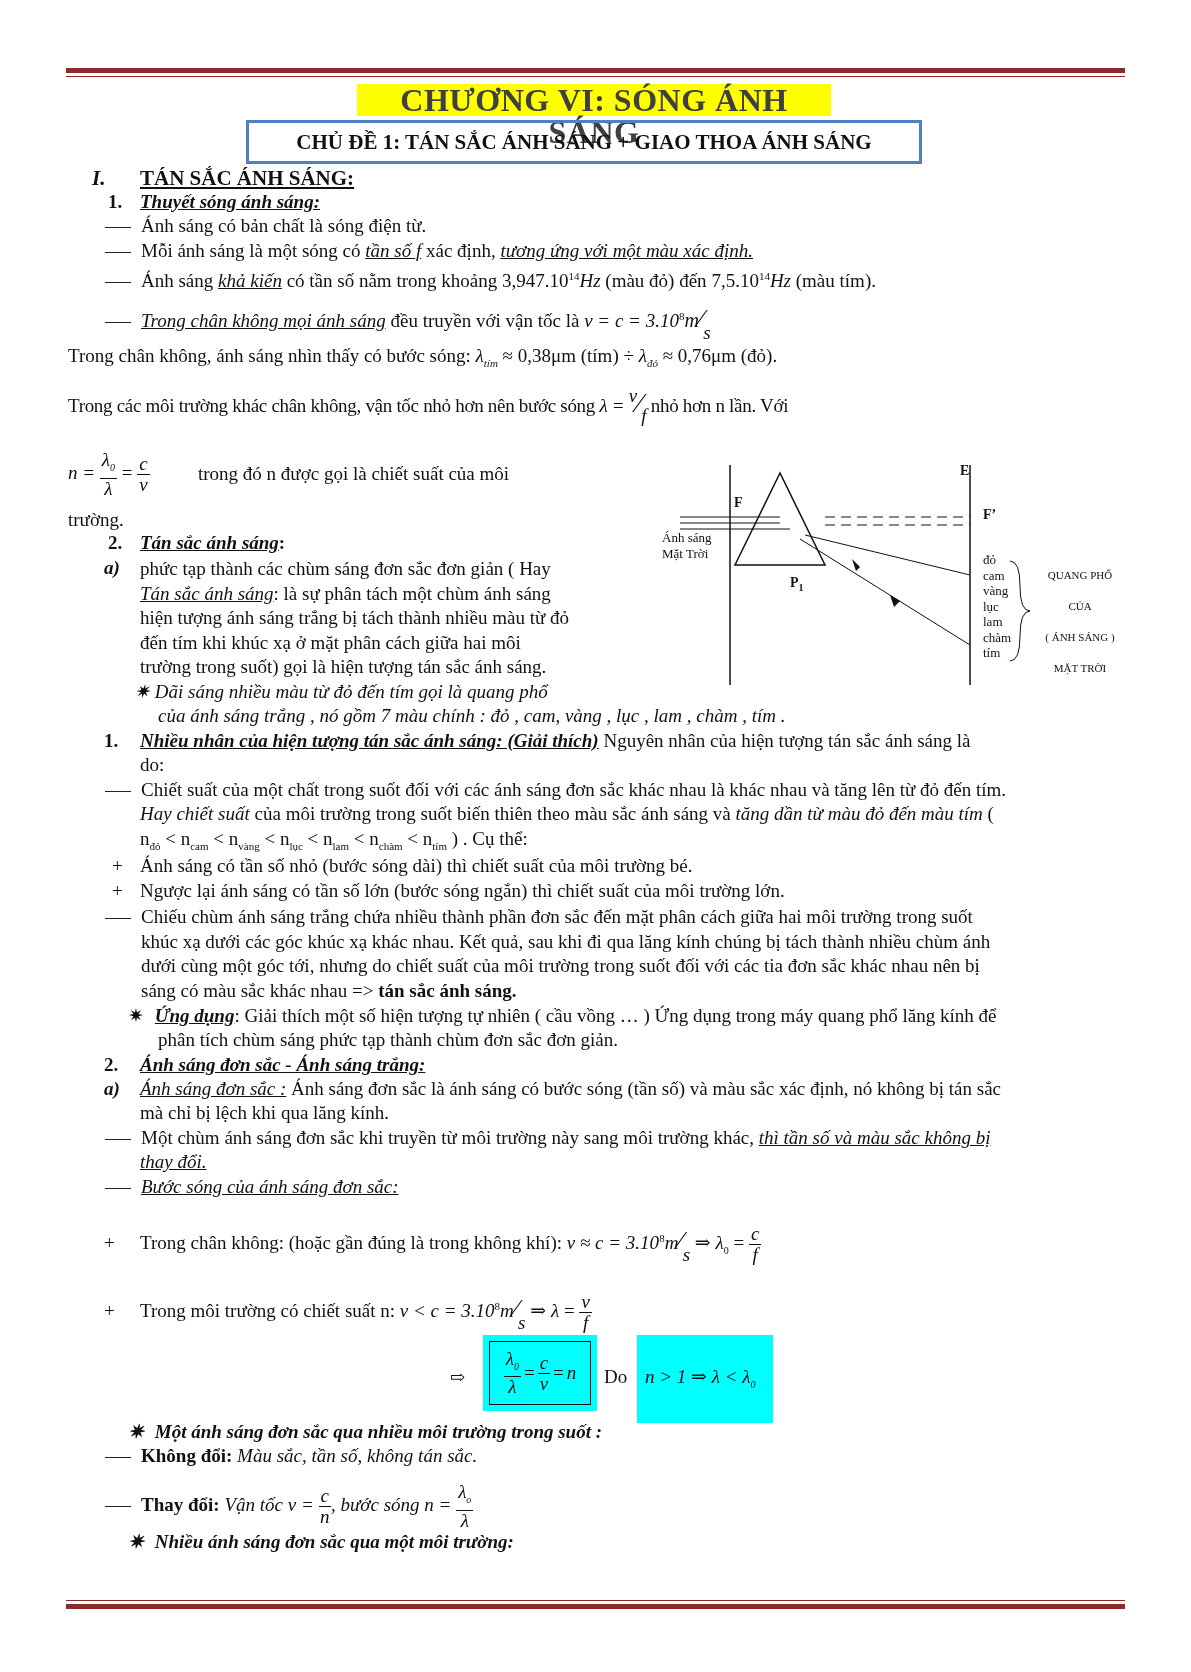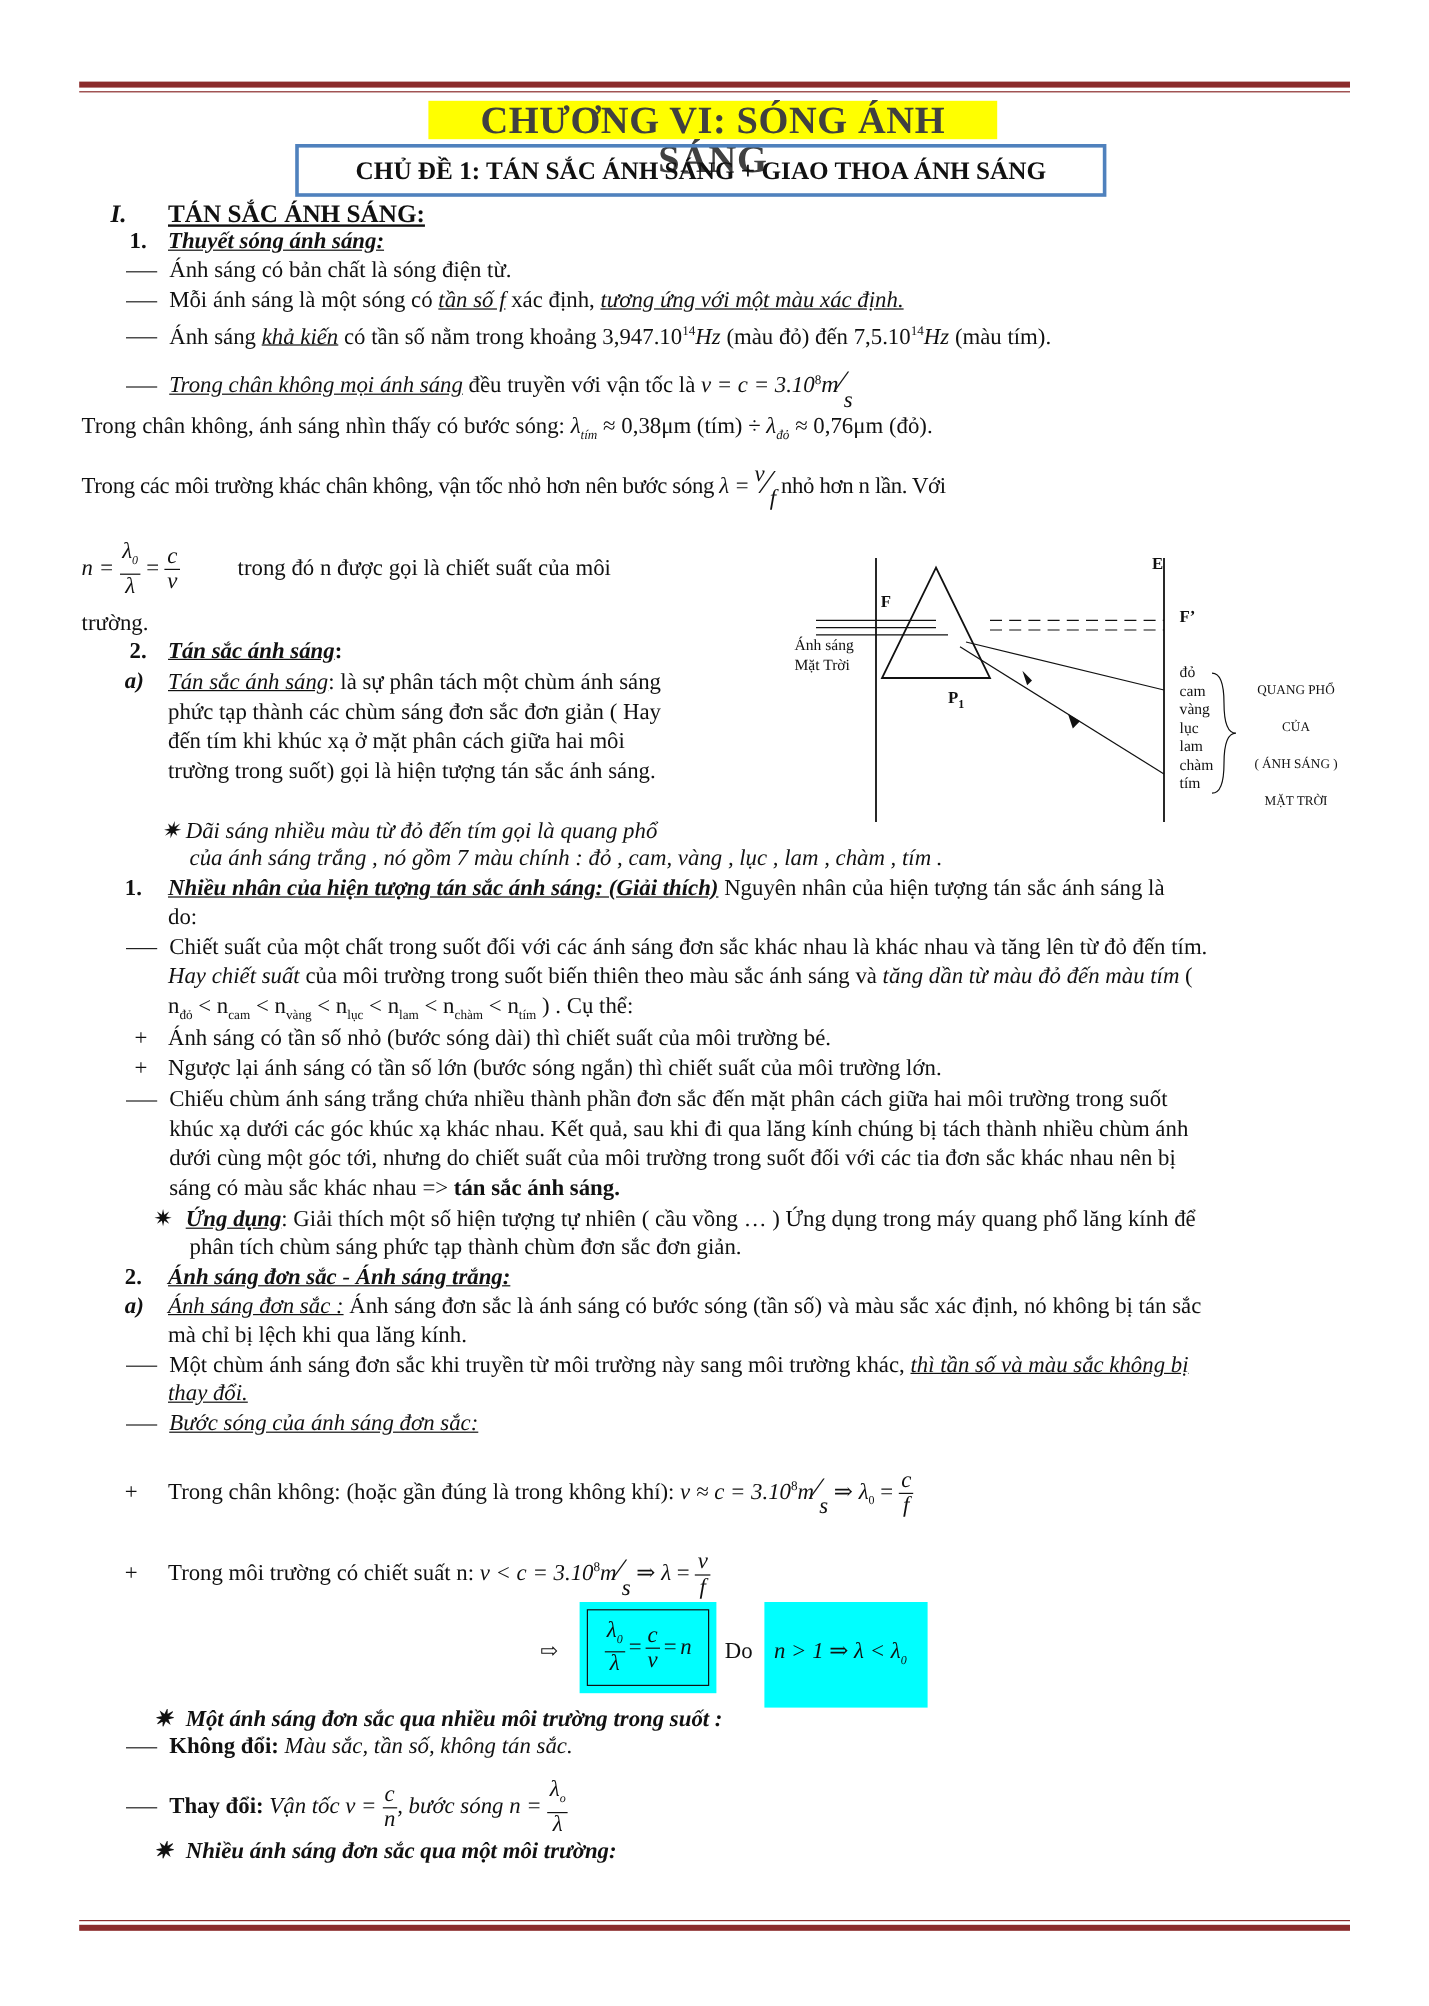--- a/index.html
+++ b/index.html
@@ -73,22 +73,23 @@
   <span class="frac"><span class="n">c</span><span class="d">v</span></span>
 </div>
 <div class="line" style="left:198px; top:463px;">trong đó n được gọi là chiết suất của môi</div>
 <div class="line" style="left:68px; top:509px;">trường.</div>
 
 <div class="line b" style="left:108px; top:532px;">2.</div>
 <div class="line" style="left:140px; top:532px;"><span class="b i u">Tán sắc ánh sáng</span><span class="b">:</span></div>
 
 <div class="line b i" style="left:104px; top:557px;">a)</div>
 <div class="para" style="left:140px; top:557px; width:500px;">
+  <div>phức tạp thành các chùm sáng đơn sắc đơn giản  ( Hay</div>
   <div><span class="i u">Tán sắc ánh sáng</span><span>: là sự phân tách một chùm ánh sáng</span></div>
-  <div>phức tạp thành các chùm sáng đơn sắc đơn giản  ( Hay</div>
+  <div>hiện tượng ánh sáng trắng bị tách thành nhiều màu từ đỏ</div>
   <div>đến tím khi khúc xạ ở mặt phân cách giữa hai môi</div>
   <div>trường trong suốt)  gọi là hiện tượng tán sắc ánh sáng.</div>
 </div>
 
 <div class="line i" style="left:128px; top:680px;text-align:right;"><span class="star">✷</span> <span>Dãi sáng nhiều màu từ đỏ đến tím gọi là quang phổ</span></div>
 <div class="line i" style="left:158px; top:705px;">của ánh sáng trắng , nó gồm 7 màu chính : đỏ , cam,  vàng , lục , lam , chàm , tím .</div>
 
 <svg style="position:absolute; left:640px; top:455px;" width="510" height="235">
   <line x1="90" y1="10" x2="90" y2="230" stroke="#111" stroke-width="1.5"></line>
   <line x1="330" y1="10" x2="330" y2="230" stroke="#111" stroke-width="1.5"></line>

